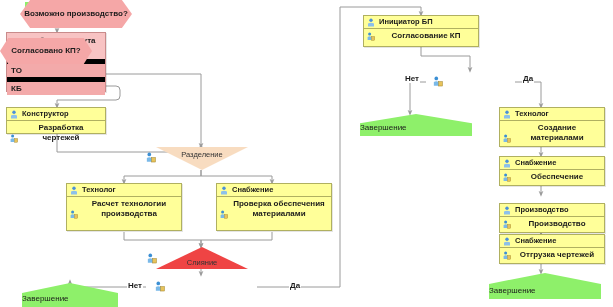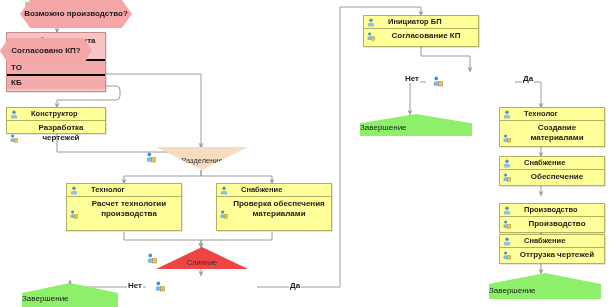--- a/index.html
+++ b/index.html
@@ -29,21 +29,21 @@
 
   
   .task {
     background: #ffff99;
     border: 1px solid #b0b060;
     box-shadow: 1px 1px 0 rgba(0,0,0,0.10);
   }
   .task .hdr {
     display: flex;
     align-items: center;
-    gap: 13px;
+    gap: 4px;
     padding: 1px 3px;
     border-bottom: 1px solid #b0b060;
     font-size: 7.5px;
     font-weight: bold;
     color: #1b1b1b;
     line-height: 10px;
     white-space: nowrap;
   }
   .task .body {
     display: flex;
@@ -71,21 +71,21 @@
     align-items: center;
     gap: 2px;
     padding: 3px 3px;
     font-size: 8px;
     font-weight: bold;
     color: #1b1b1b;
     line-height: 10px;
   }
   .routenode .rhead .txt { flex: 1; text-align: center; }
   .routenode .rrow {
-    border-top: 2px solid #000000;
+    border-top: 5px solid #000000;
     background: #f3aaaa;
     padding: 1px 4px;
     font-size: 8px;
     font-weight: bold;
     color: #1b1b1b;
     line-height: 11px;
   }
 
   
   .terminal {
@@ -112,21 +112,21 @@
     border: none;
     background: #8ef06a;
     align-items: flex-end;
     padding-bottom: 4px;
   }
 
   
   .gate {
     position: absolute;
     display: flex;
-    align-items: center;
+    align-items: flex-start;
     justify-content: center;
     font-size: 7.5px;
     color: #333;
     padding-top: 3px;
     box-sizing: border-box;
   }
   .gate.split {
     background: #f8dcc0;
     clip-path: polygon(0 0, 100% 0, 50% 100%);
   }

